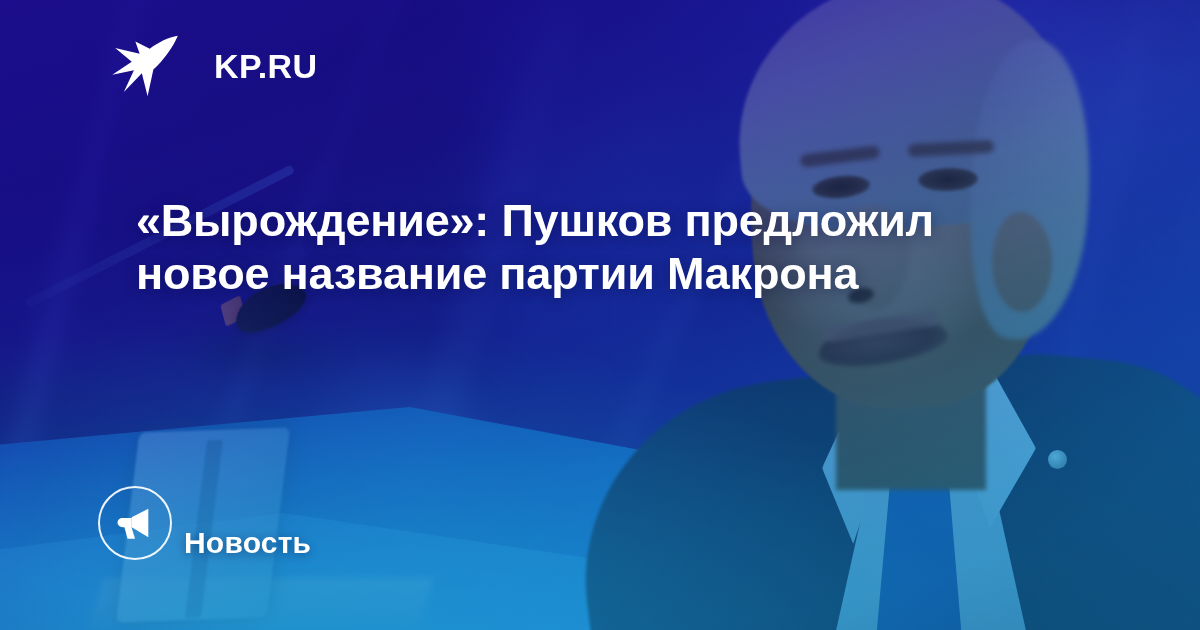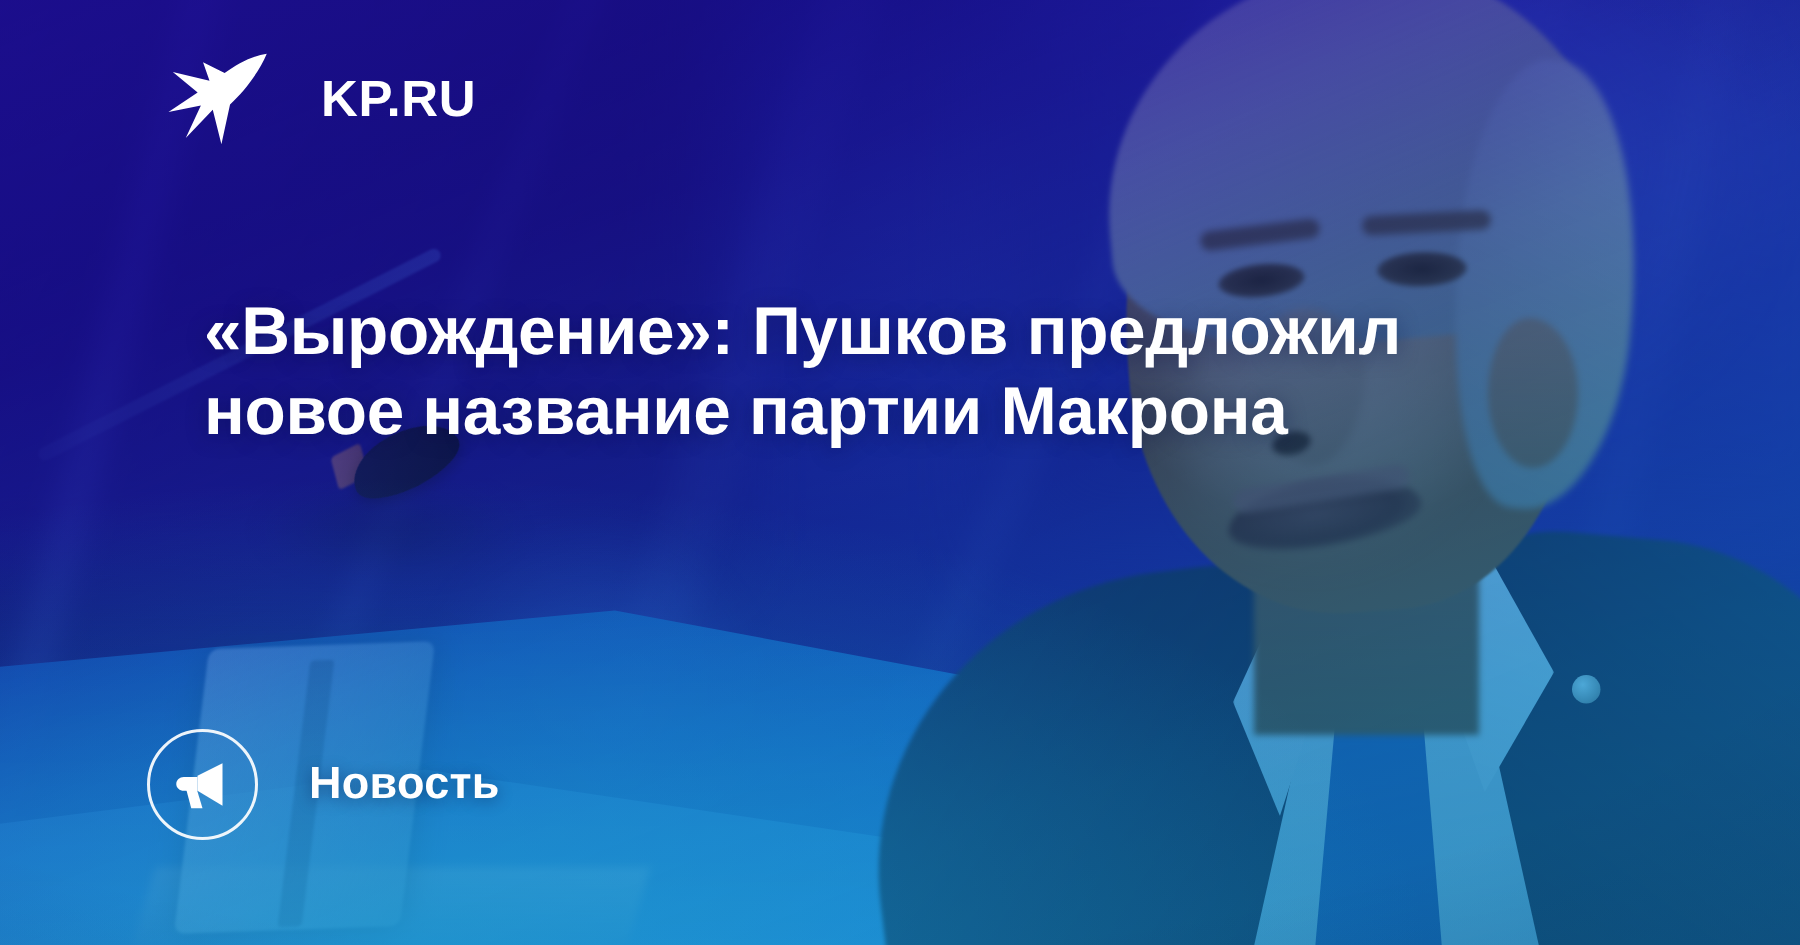--- a/index.html
+++ b/index.html
@@ -292,21 +292,21 @@
     line-height:53px;
     letter-spacing:-.2px;
     font-family:"Liberation Sans","DejaVu Sans",sans-serif;
     text-shadow:0 2px 14px rgba(8,12,60,.40);
     white-space:pre-line;
     margin-left:48px;
   }
 
   .badge{
     position:absolute;left:98px;top:486px;
-    display:flex;align-items:center;gap:34px;
+    display:flex;align-items:flex-end;gap:12px;
   }
   .badge-circle{
     width:74px;height:74px;border-radius:50%;
     border:2px solid rgba(255,255,255,.92);
     display:flex;align-items:center;justify-content:center;
     box-sizing:border-box;
   }
   .badge-icon{width:40px;height:40px;display:block;}
   .badge-label{
     color:#fff;font-size:30px;font-weight:700;letter-spacing:.2px;

